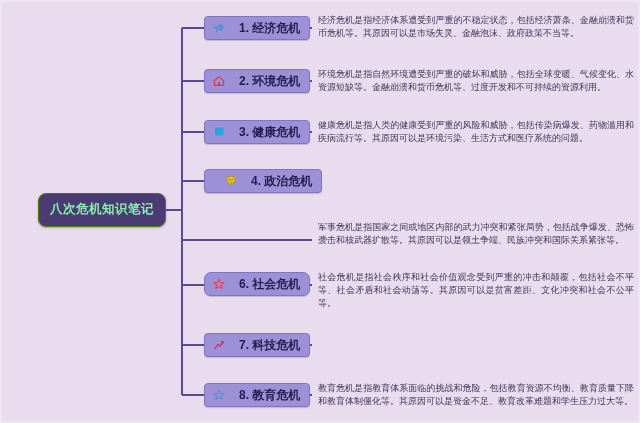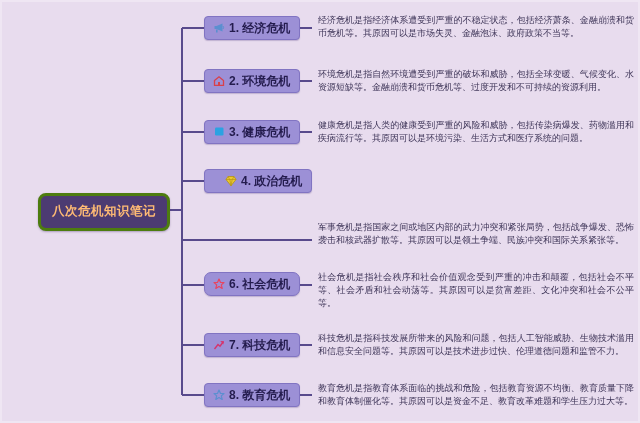--- a/index.html
+++ b/index.html
@@ -11,26 +11,26 @@
     position:relative;
     width:640px;height:423px;
     overflow:hidden;
     background:#e8dcee;
     box-shadow:inset 0 0 0 2px #efe6f3;
   }
   .root-node{
     position:absolute;
     left:38px;top:193px;
     background:#4c3b72;
-    color:#fdba74;
+    color:#86efac;
     font-size:12.5px;
     font-weight:bold;
     padding:7px 11px 8px 11px;
     border-radius:8px;
-    border:3px solid #4d7c0f;
+    border:1px solid #4d7c0f;
     letter-spacing:.5px;
     white-space:nowrap;
     box-shadow:0 1px 2px rgba(60,40,100,.35);
     cursor:default;
   }
   .trunk{
     position:absolute;
     left:181px;top:28px;
     width:2px;height:367px;
     background:#584a8c;
@@ -45,21 +45,21 @@
     position:absolute;
     height:2px;
     background:#584a8c;
   }
   .branch-node{
     position:absolute;
     left:204px;
     height:24px;
     display:flex;
     align-items:center;
-    gap:4px;
+    gap:14px;
     background:#9c90d6;
     border:1px solid #8174c2;
     border-radius:4px;
     padding:0 9px 0 8px;
     box-sizing:border-box;
     color:#241c4e;
     font-size:12px;
     font-weight:bold;
     white-space:nowrap;
     box-shadow:0 1px 1px rgba(70,50,120,.25);
@@ -154,21 +154,20 @@
   <div class="branch-line" style="left: 182px; width: 130px; top: 344px;"></div>
   <div class="branch-node" style="top: 333px;">
     <span class="node-icon">
         <svg viewBox="0 0 12 12">
           <path d="M1.5 10 L5 5.5 L7 7.2 L10.5 2.5" fill="none" stroke="#d6336c" stroke-width="1.4"></path>
           <path d="M7.3 2 L10.8 2.2 L10.4 5.6 Z" fill="#d6336c"></path>
         </svg>
       </span>
     <span class="node-label">7. 科技危机</span>
   </div>
-  <div class="branch-desc" style="top: 332px;">科技危机是指科技发展所带来的风险和问题，包括人工智能威胁、生物技术滥用和信息安全问题等。其原因可以是技术进步过快、伦理道德问题和监管不力。</div>
 
   <div class="branch-line" style="left: 182px; width: 130px; top: 394px;"></div>
   <div class="branch-node" style="top: 383px;">
     <span class="node-icon">
         <svg viewBox="0 0 12 12">
           <path d="M6 1 L7.4 4.3 L11 4.6 L8.3 6.9 L9.2 10.4 L6 8.5 L2.8 10.4 L3.7 6.9 L1 4.6 L4.6 4.3 Z" fill="none" stroke="#5b8fd0" stroke-width="1.2" stroke-linejoin="round"></path>
         </svg>
       </span>
     <span class="node-label">8. 教育危机</span>
   </div>

